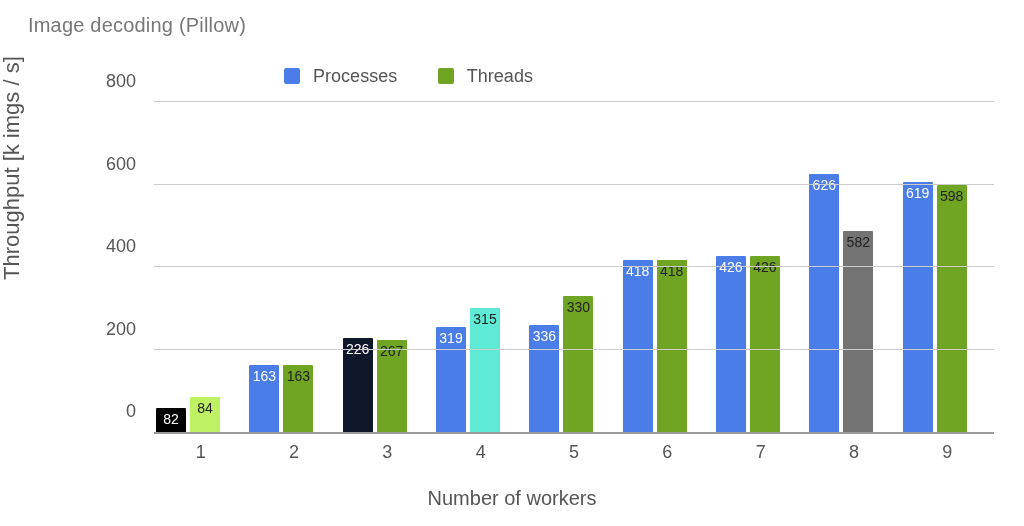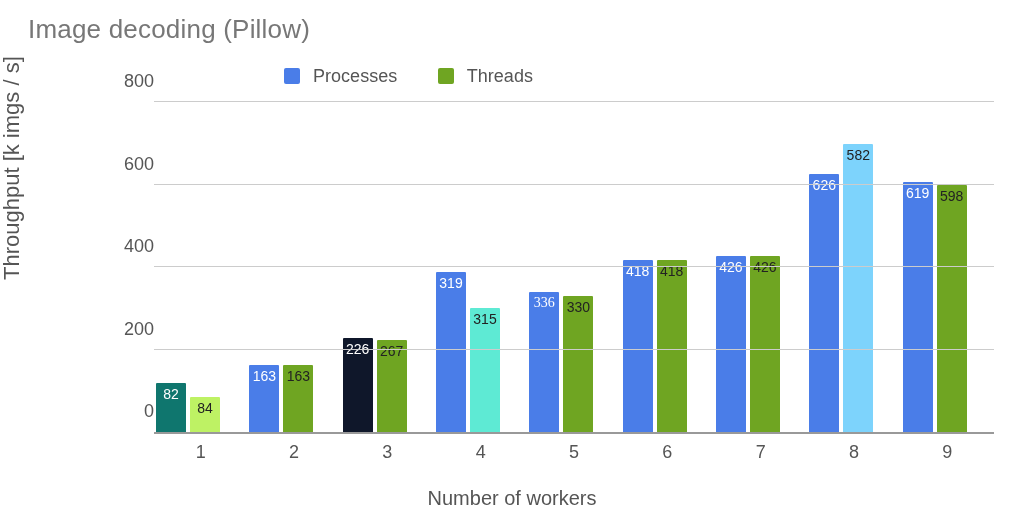--- a/index.html
+++ b/index.html
@@ -10,21 +10,21 @@
     background: #fff;
     color: #333;
   }
   .chart-wrap {
     position: relative;
     width: 1024px; height: 526px;
   }
   .title {
     position: absolute;
     left: 28px; top: 14px;
-    font-size: 26px;
+    font-size: 20px;
     color: #777;
     letter-spacing: 0.2px;
   }
   .legend {
     position: absolute;
     top: 66px; left: 0; width: 817px;
     text-align: center;
     font-size: 18px;
     color: #555;
   }
@@ -61,20 +61,21 @@
     border-bottom: 2px solid #999;
   }
   .gridline {
     position: absolute;
     left: 0; width: 100%;
     border-top: 1px solid #ccc;
   }
   .y-tick {
     position: absolute;
     right: 100%;
+    margin-right: 18px;
     transform: translateY(-50%);
     font-size: 18px;
     color: #555;
     text-align: right;
     min-width: 40px;
   }
   .bars {
     position: absolute;
     left: 0; bottom: 0;
     width: 100%; height: 100%;
@@ -136,21 +137,21 @@
       <span>Threads</span>
     </span>
   </div>
 
   <div class="y-axis-label">Throughput [k imgs / s]</div>
 
   <div class="plot">
 
     <div class="bars">
         <div class="group">
-          <div class="bar blue" style="height: 49px; background: #0f766e;">
+          <div class="bar blue" style="height: 24px; background: #000000;">
             <span class="val">82</span>
           </div>
           <div class="bar green" style="height: 34.65px; background: #bef264;">
             <span class="val">84</span>
           </div>
         </div>
         <div class="group">
           <div class="bar blue" style="height: 67.2375px; background: rgb(74, 125, 232);">
             <span class="val">163</span>
           </div>
@@ -160,29 +161,29 @@
         </div>
         <div class="group">
           <div class="bar blue" style="height: 94px; background: #0f172a;">
             <span class="val">226</span>
           </div>
           <div class="bar green" style="height: 91.575px; background: rgb(111, 165, 34);">
             <span class="val">267</span>
           </div>
         </div>
         <div class="group">
-          <div class="bar blue" style="height: 160px; background: rgb(74, 125, 232); padding-left: 28px;">
+          <div class="bar blue" style="height: 105px; background: rgb(74, 125, 232); padding-left: 28px;">
             <span class="val">319</span>
           </div>
           <div class="bar green" style="height: 124px; background: #5eead4; margin-top: 12px;">
             <span class="val">315</span>
           </div>
         </div>
         <div class="group">
-          <div class="bar blue" style="height: 140px; background: rgb(74, 125, 232); font-family: Liberation Serif, serif;">
+          <div class="bar blue" style="height: 107px; background: rgb(74, 125, 232);">
             <span class="val">336</span>
           </div>
           <div class="bar green" style="height: 136.125px; background: rgb(111, 165, 34);">
             <span class="val">330</span>
           </div>
         </div>
         <div class="group">
           <div class="bar blue" style="height: 172.425px; background: rgb(74, 125, 232);">
             <span class="val">418</span>
           </div>
@@ -195,21 +196,21 @@
             <span class="val">426</span>
           </div>
           <div class="bar green" style="height: 175.725px; background: rgb(111, 165, 34);">
             <span class="val">426</span>
           </div>
         </div>
         <div class="group">
           <div class="bar blue" style="height: 258.225px; background: rgb(74, 125, 232);">
             <span class="val">626</span>
           </div>
-          <div class="bar green" style="height: 288px; background: #7dd3fc;">
+          <div class="bar green" style="height: 201px; background: #737373;">
             <span class="val">582</span>
           </div>
         </div>
         <div class="group">
           <div class="bar blue" style="height: 250px; background: rgb(74, 125, 232);">
             <span class="val">619</span>
           </div>
           <div class="bar green" style="height: 246.675px; background: rgb(111, 165, 34);">
             <span class="val">598</span>
           </div>

